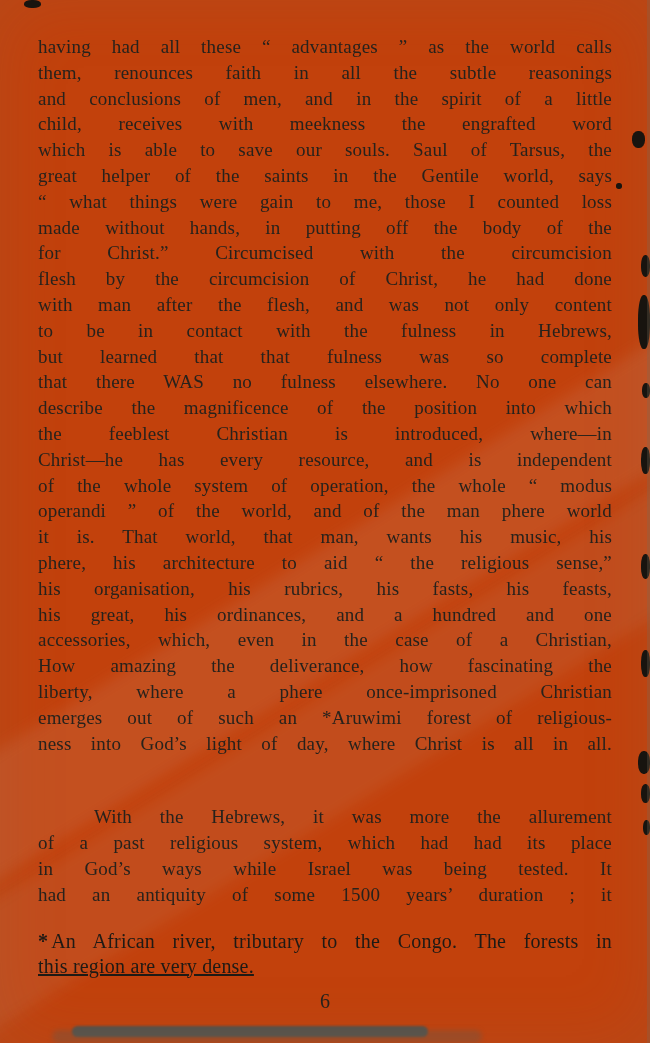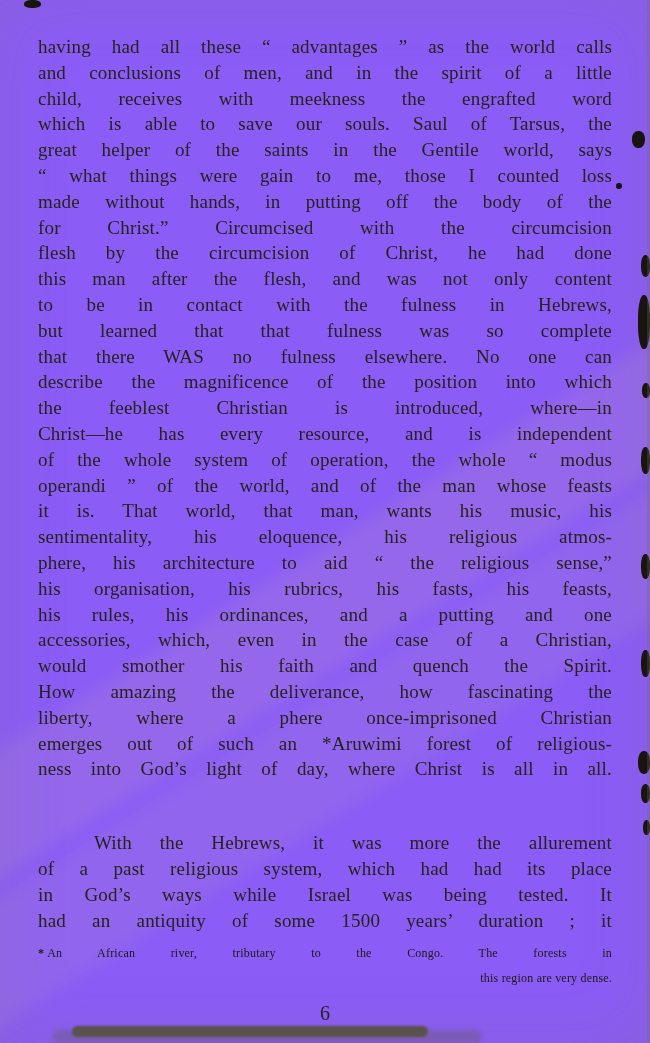--- a/index.html
+++ b/index.html
@@ -5,21 +5,21 @@
   html, body { margin: 0; padding: 0; }
   body {
     background: #f3f1ec;
     font-family: "Liberation Serif", serif;
   }
   .page {
     position: relative;
     width: 650px;
     height: 1043px;
     margin: 0 auto;
-    background: #8b5cf6;
+    background: #c2410c;
     overflow: hidden;
     box-shadow: inset 0 0 70px rgba(130,118,98,0.16);
   }
   .text-block {
     position: absolute;
     left: 38px;
     top: 34px;
     width: 574px;
     color: #27221c;
     font-size: 19px;
@@ -27,28 +27,28 @@
     letter-spacing: 0.2px;
   }
   .line {
     text-align: justify;
     text-align-last: justify;
   }
   .paragraph.indent { margin-top: 5px; }
   .paragraph.indent .line:first-child { text-indent: 56px; margin-top: 48px; }
 
   .footnote {
-    margin-top: 8px;
-    font-size: 12px;
+    margin-top: 21px;
+    font-size: 20px;
     line-height: 25px;
     color: #1e1a15;
   }
   .fn-line1 { text-align: justify; text-align-last: justify; }
   .fn-marker { font-weight: bold; margin-right: 3px; }
-  .fn-line2 { text-align: right; }
+  .fn-line2 { text-align: left; text-decoration: underline; }
 
   .page-number {
     margin-top: 10px;
     text-align: center;
     font-size: 20px;
     color: #27221c;
   }
 
   
   .wm {
@@ -109,44 +109,43 @@
 
 <div class="page">
 
   <div class="wm wm1"></div>
   <div class="wm wm2"></div>
 
   <div class="text-block">
 
     <div class="paragraph">
         <div class="line">having had all these “ advantages ” as the world calls</div>
+        <div class="line">them, renounces faith in all the subtle reasonings</div>
         <div class="line">and conclusions of men, and in the spirit of a little</div>
         <div class="line">child, receives with meekness the engrafted word</div>
         <div class="line">which is able to save our souls.  Saul of Tarsus, the</div>
         <div class="line">great helper of the saints in the Gentile world, says</div>
         <div class="line">“ what things were gain to me, those I counted loss</div>
         <div class="line">made without hands, in putting off the body of the</div>
         <div class="line">for Christ.”  Circumcised with the circumcision</div>
         <div class="line">flesh by the circumcision of Christ, he had done</div>
-        <div class="line">this man after the flesh, and was not only content</div>
+        <div class="line">with man after the flesh, and was not only content</div>
         <div class="line">to be in contact with the fulness in Hebrews,</div>
         <div class="line">but learned that that fulness was so complete</div>
         <div class="line">that there WAS no fulness elsewhere.  No one can</div>
         <div class="line">describe the magnificence of the position into which</div>
         <div class="line">the feeblest Christian is introduced, where—in</div>
         <div class="line">Christ—he has every resource, and is independent</div>
         <div class="line">of the whole system of operation, the whole “ modus</div>
-        <div class="line">operandi ” of the world, and of the man whose feasts</div>
+        <div class="line">operandi ” of the world, and of the man phere world</div>
         <div class="line">it is.  That world, that man, wants his music, his</div>
-        <div class="line">sentimentality, his eloquence, his religious atmos-</div>
         <div class="line">phere, his architecture to aid “ the religious sense,”</div>
         <div class="line">his organisation, his rubrics, his fasts, his feasts,</div>
-        <div class="line">his rules, his ordinances, and a putting and one</div>
+        <div class="line">his great, his ordinances, and a hundred and one</div>
         <div class="line">accessories, which, even in the case of a Christian,</div>
-        <div class="line">would smother his faith and quench the Spirit.</div>
         <div class="line">How amazing the deliverance, how fascinating the</div>
         <div class="line">liberty, where a phere once-imprisoned Christian</div>
         <div class="line">emerges out of such an *Aruwimi forest of religious-</div>
         <div class="line">ness into God’s light of day, where Christ is all in all.</div>
       </div>
 
     <div class="paragraph indent">
         <div class="line">With the Hebrews, it was more the allurement</div>
         <div class="line">of a past religious system, which had had its place</div>
         <div class="line">in God’s ways while Israel was being tested.  It</div>

